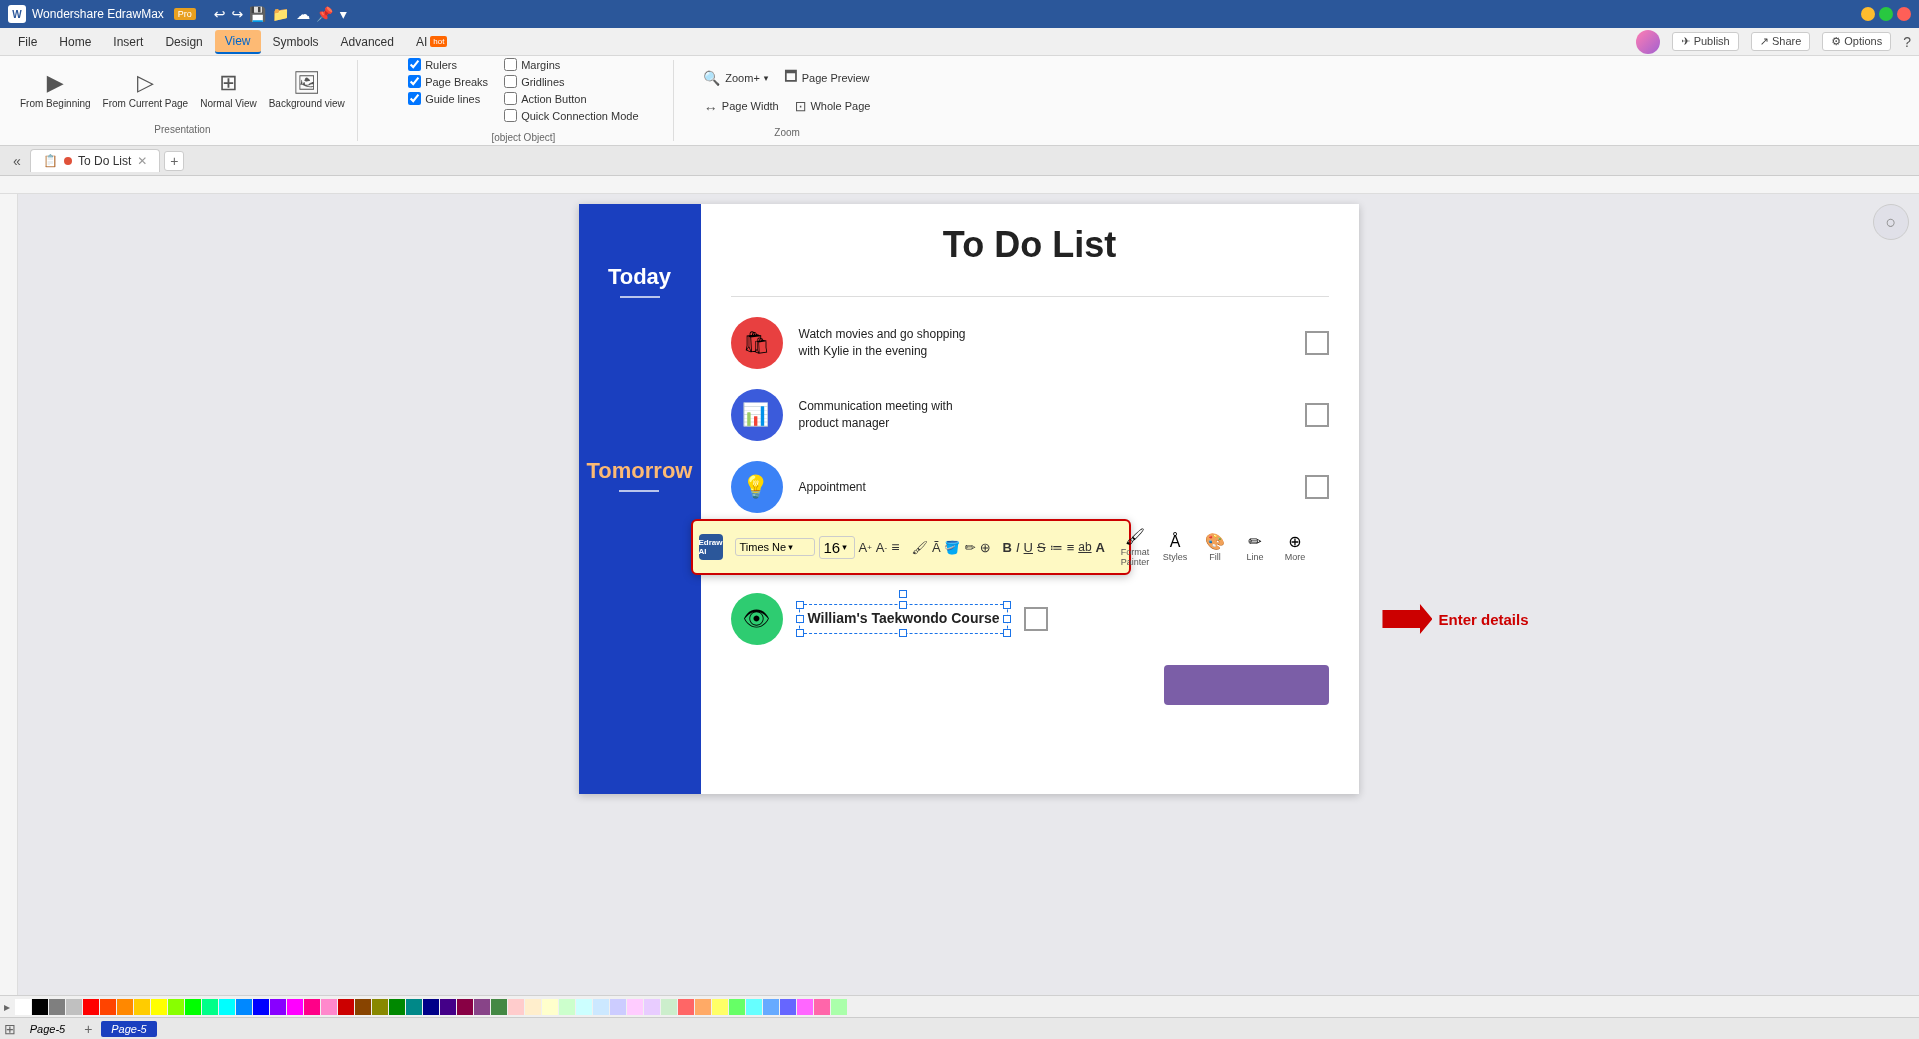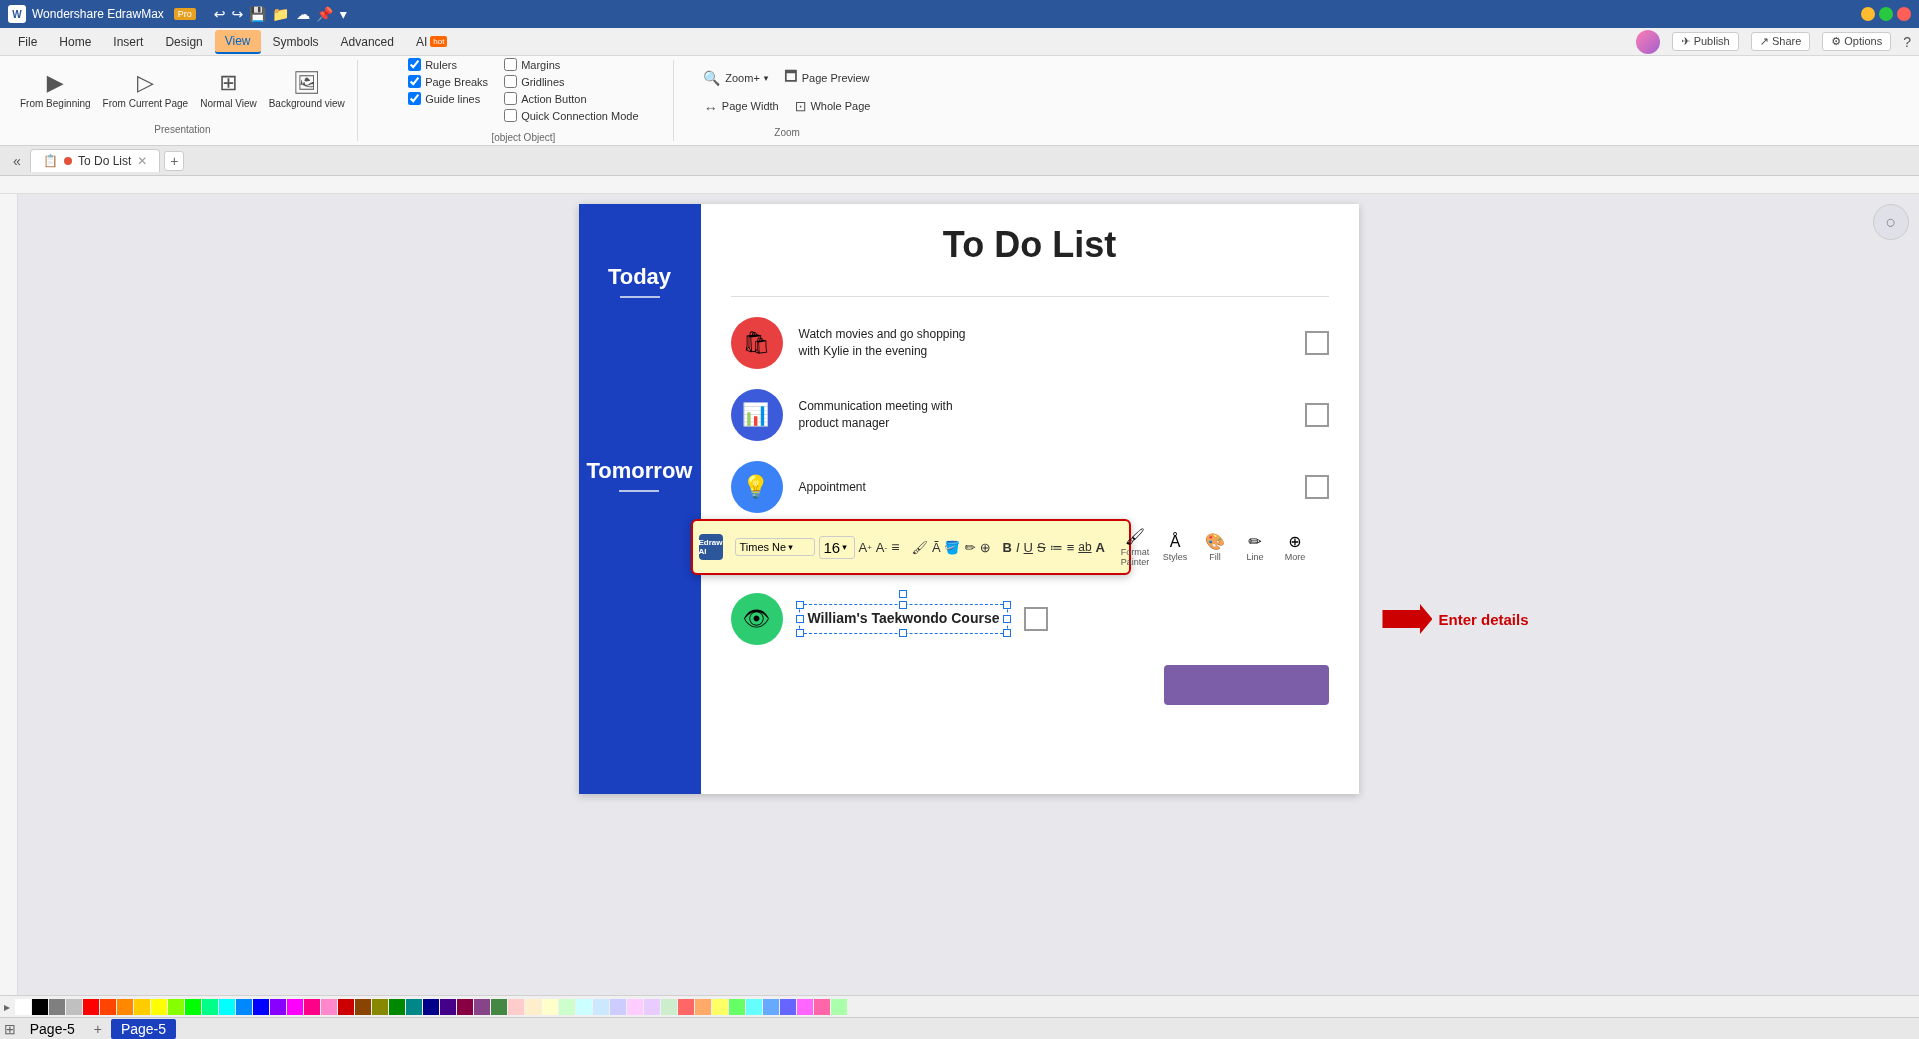--- a/index.html
+++ b/index.html
@@ -105,21 +105,21 @@
       background: #1a3fbf; display: flex; flex-direction: column;
       align-items: center; padding-top: 60px;
     }
 
     #page-content { position: absolute; left: 122px; top: 0; right: 0; padding: 20px 30px; }
 
     .page-title { font-size: 36px; font-weight: bold; text-align: center; margin-bottom: 30px; color: #222; }
 
     .section-label { color: white; font-size: 22px; font-weight: bold; text-align: center; margin-bottom: 6px; }
     .section-line { width: 40px; height: 2px; background: white; margin: 0 auto 30px; opacity: 0.7; }
-    .section-label2 { color: #ffffff; font-size: 22px; font-weight: bold; text-align: center; margin-bottom: 6px; margin-top: 30px; }
+    .section-label2 { color: #fdba74; font-size: 22px; font-weight: bold; text-align: center; margin-bottom: 6px; margin-top: 30px; }
 
     .todo-item { display: flex; align-items: center; gap: 16px; margin-bottom: 20px; }
     .todo-icon { width: 52px; height: 52px; border-radius: 50%; display: flex; align-items: center; justify-content: center; font-size: 22px; flex-shrink: 0; }
     .todo-text { flex: 1; font-size: 12px; font-weight: normal; color: #222; line-height: 1.4; }
     .todo-checkbox { width: 24px; height: 24px; border: 2px solid #999; background: white; flex-shrink: 0; }
 
     
     #text-toolbar {
       position: absolute; left: 12px; top: 310px;
       background: #fef9c3; border: 2px solid #cc0000;
@@ -147,21 +147,21 @@
       border-top: 1px solid #d0d0d0; height: 22px; padding: 0 4px; gap: 1px;
       overflow: hidden;
     }
     .color-swatch { width: 16px; height: 16px; cursor: pointer; flex-shrink: 0; }
 
     
     #page-tabs {
       display: flex; align-items: center; background: #e8e8e8;
       border-top: 1px solid #ccc; height: 22px; padding: 0 4px; gap: 4px;
     }
-    .page-tab { padding: 2px 10px; font-size: 14px; cursor: pointer; border-radius: 2px; }
+    .page-tab { padding: 2px 10px; font-size: 11px; cursor: pointer; border-radius: 2px; font-style: italic; }
     .page-tab.active { background: #1a3fbf; color: white; }
     .page-tab-add { width: 18px; height: 18px; display: flex; align-items: center; justify-content: center; cursor: pointer; color: #666; font-size: 14px; }
 
     
     .zoom-group { display: flex; flex-direction: column; gap: 2px; }
     .zoom-row { display: flex; align-items: center; gap: 4px; }
     .zoom-btn { display: flex; align-items: center; gap: 4px; cursor: pointer; padding: 3px 6px; border-radius: 3px; font-size: 11px; color: #333; }
     .zoom-icon { font-size: 14px; color: #555; }
   </style>
 </head>

